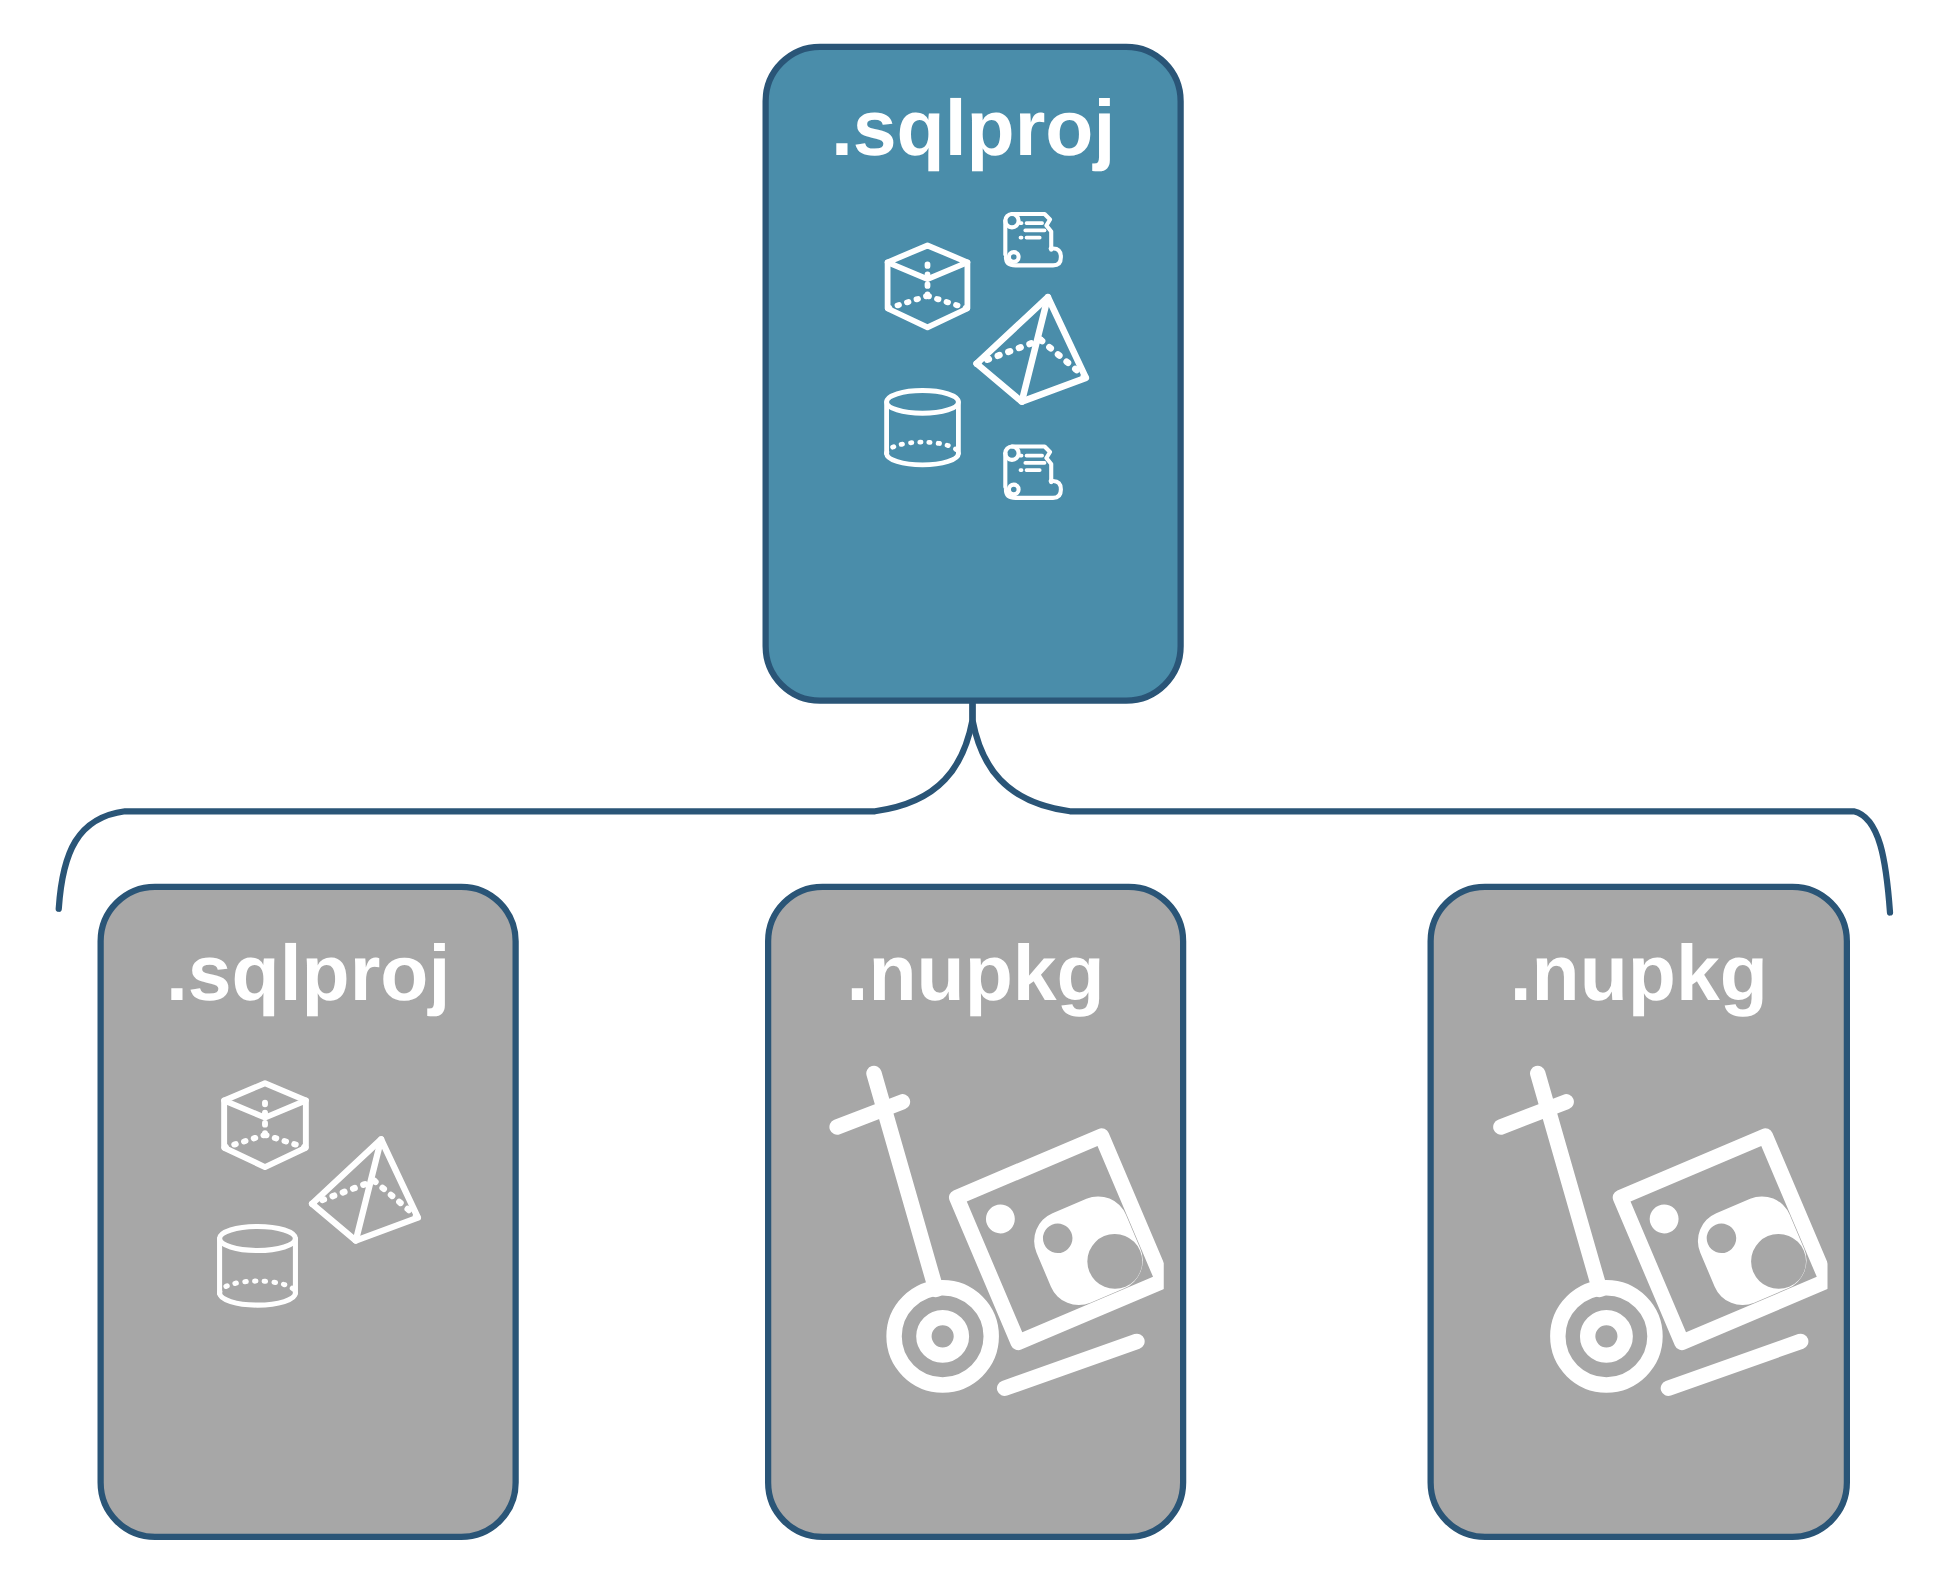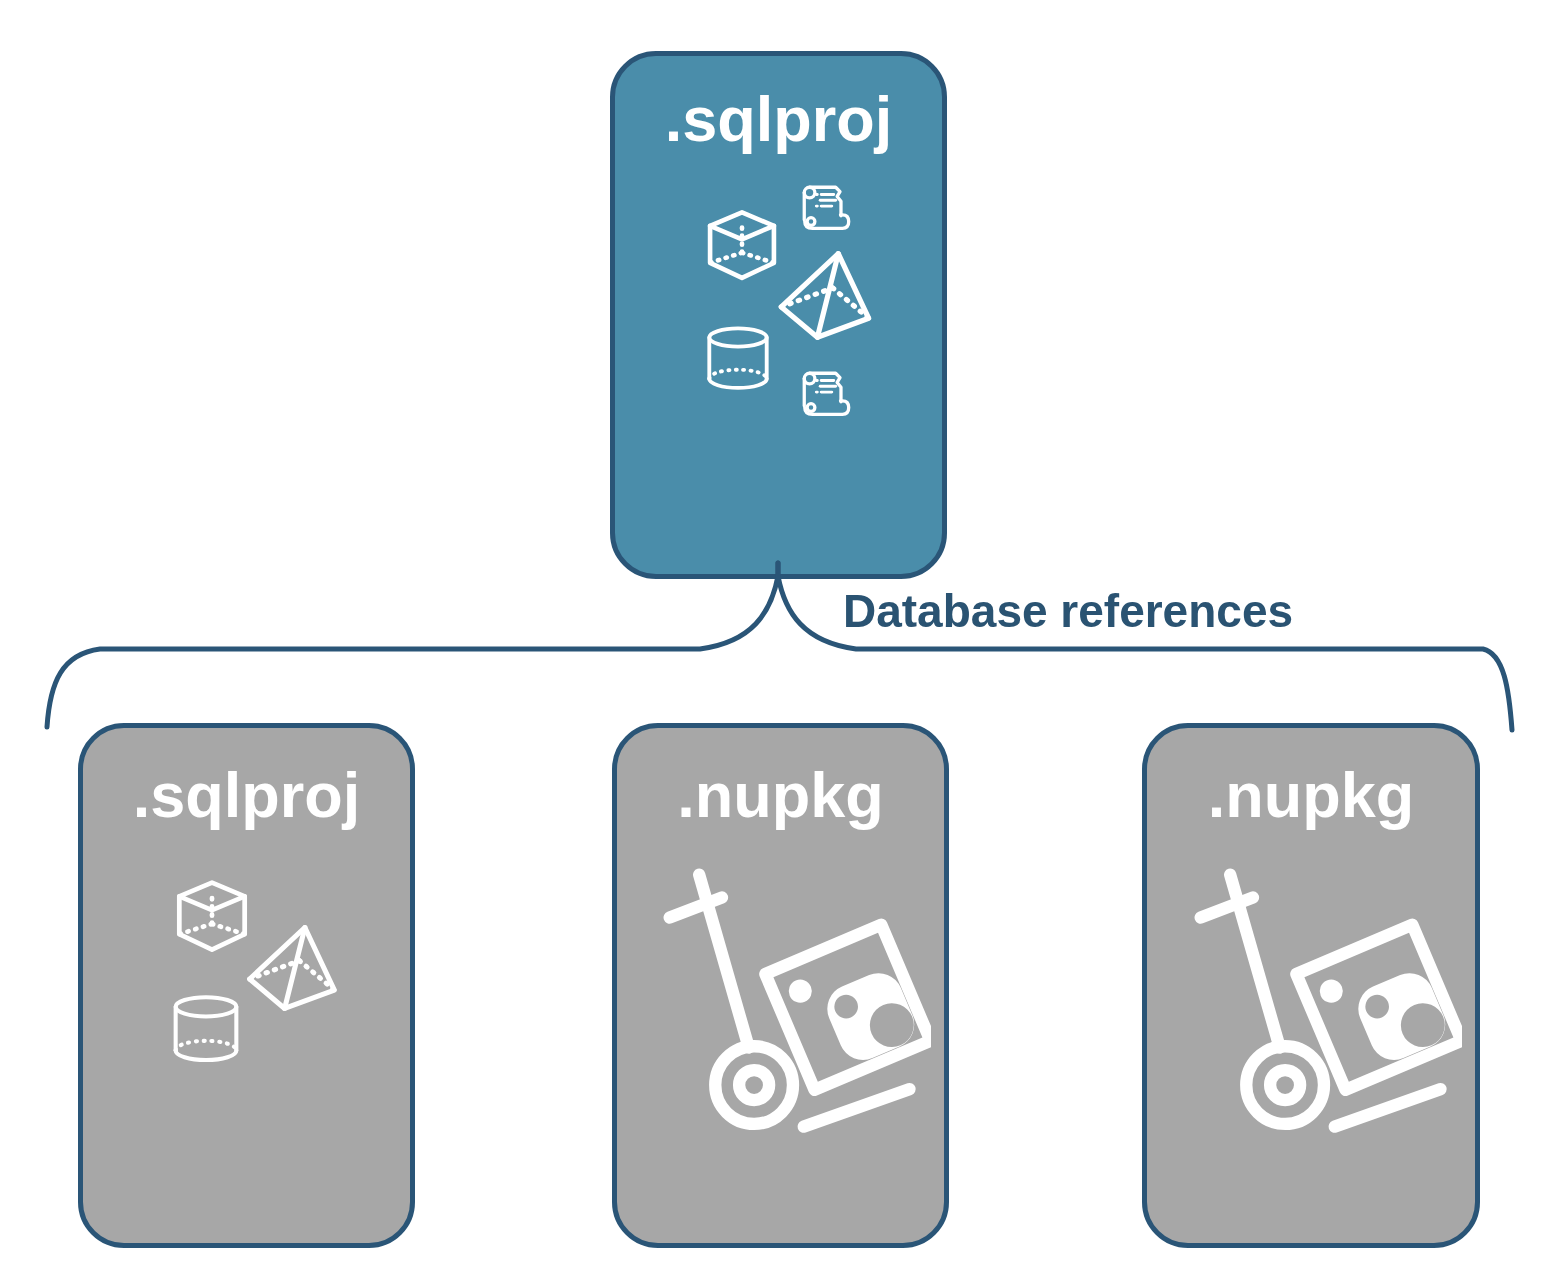--- a/index.html
+++ b/index.html
@@ -16,21 +16,20 @@
     position:relative;
     width:1566px;height:1274px;
     background:#ffffff;
     font-family:"Liberation Sans", sans-serif;
     overflow:hidden;
   }
   .node{
     position:absolute;
     border:5px solid var(--node-border);
     border-radius:46px;
-    margin-top:16px;
   }
   .node.root{
     left:610px;top:35px;width:337px;height:528px;
     background:var(--root-fill);
   }
   .node.child{
     top:707px;width:337px;height:525px;
     background:var(--child-fill);
   }
   .node.child-1{left:78px;}
@@ -149,21 +148,20 @@
     <svg class="icon" style="left:182px;top:310px;width:58px;height:58px" viewBox="0 0 60 60">
         <use href="#scroll"></use>
       </svg>
   </div>
 
   <svg class="brace" viewBox="0 0 1566 1274">
     <path d="M47 727 C50 682 62 654 100 649 L700 649 C752 642 771 613 778 576 L778 563"></path>
     <path d="M778 563 L778 576 C785 613 804 642 856 649 L1483 649 C1504 654 1509 689 1512 730"></path>
   </svg>
 
-  <div class="relation-label">Database references</div>
 
   <div class="node child child-1">
     <div class="node-title">.sqlproj</div>
     <svg class="icon" style="left:84px;top:146px;width:90px;height:86px" viewBox="0 0 100 100">
         <use href="#cube"></use>
       </svg>
     <svg class="icon" style="left:157px;top:194px;width:104px;height:92px" viewBox="0 0 100 100">
         <use href="#pyramid"></use>
       </svg>
     <svg class="icon" style="left:86px;top:260px;width:74px;height:82px" viewBox="0 0 100 100">

